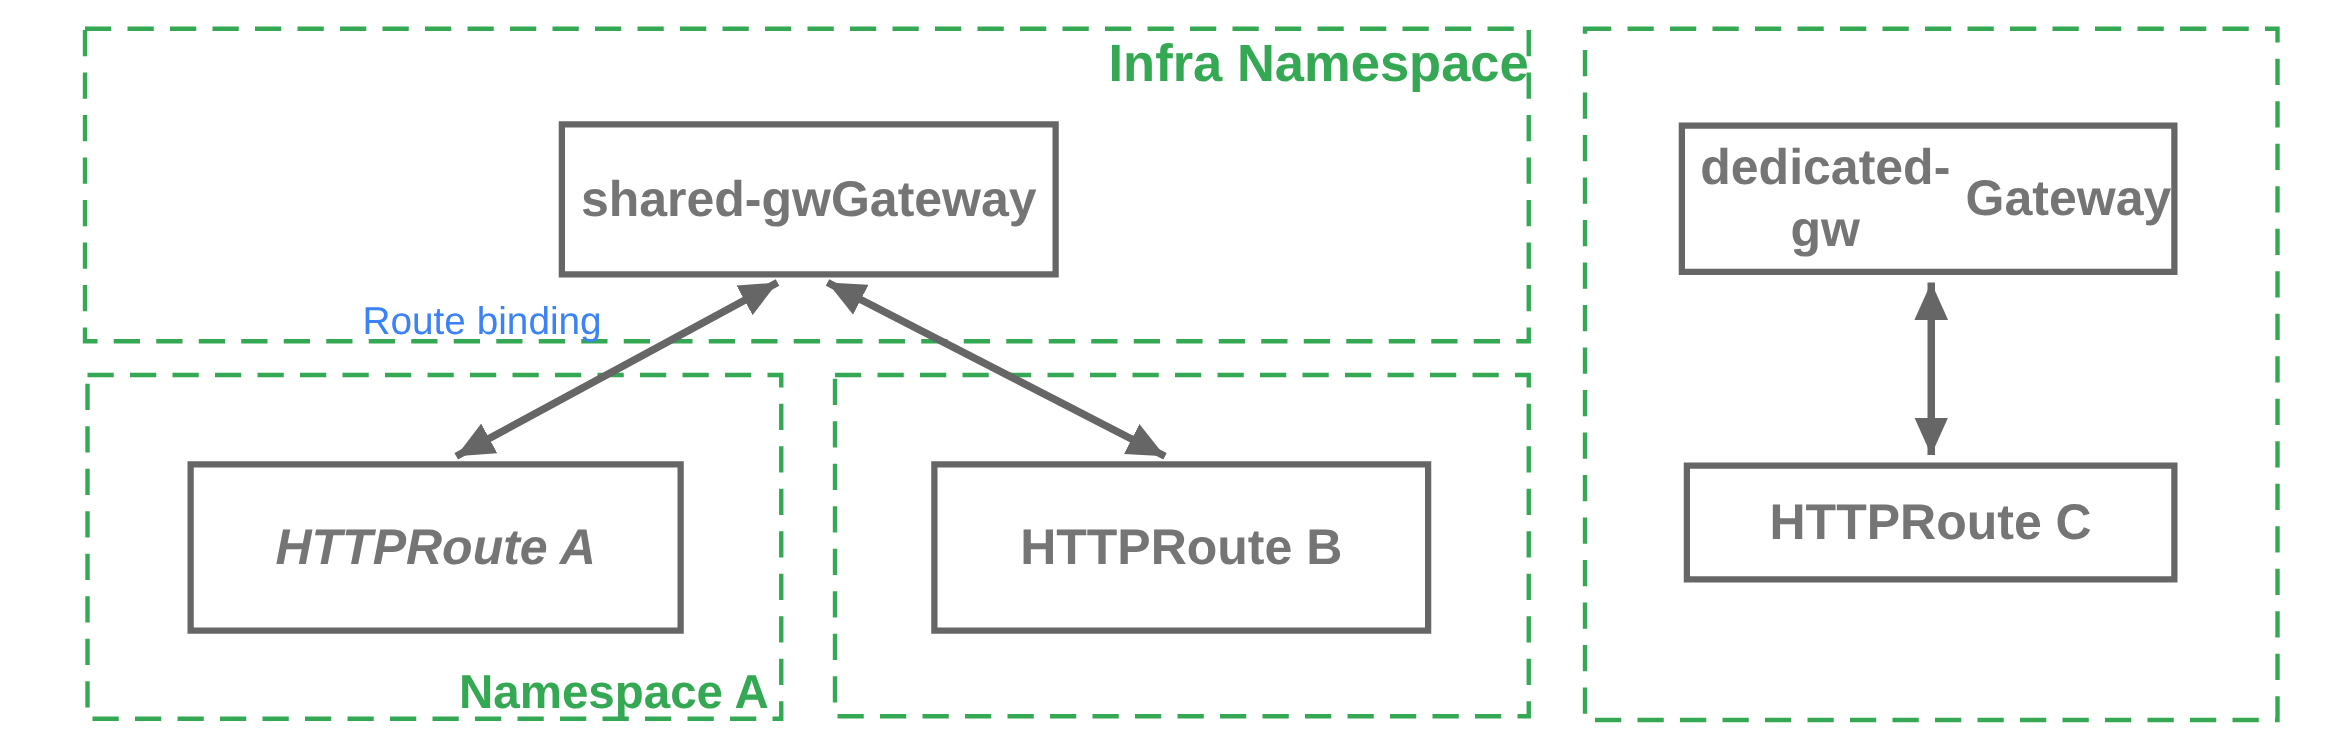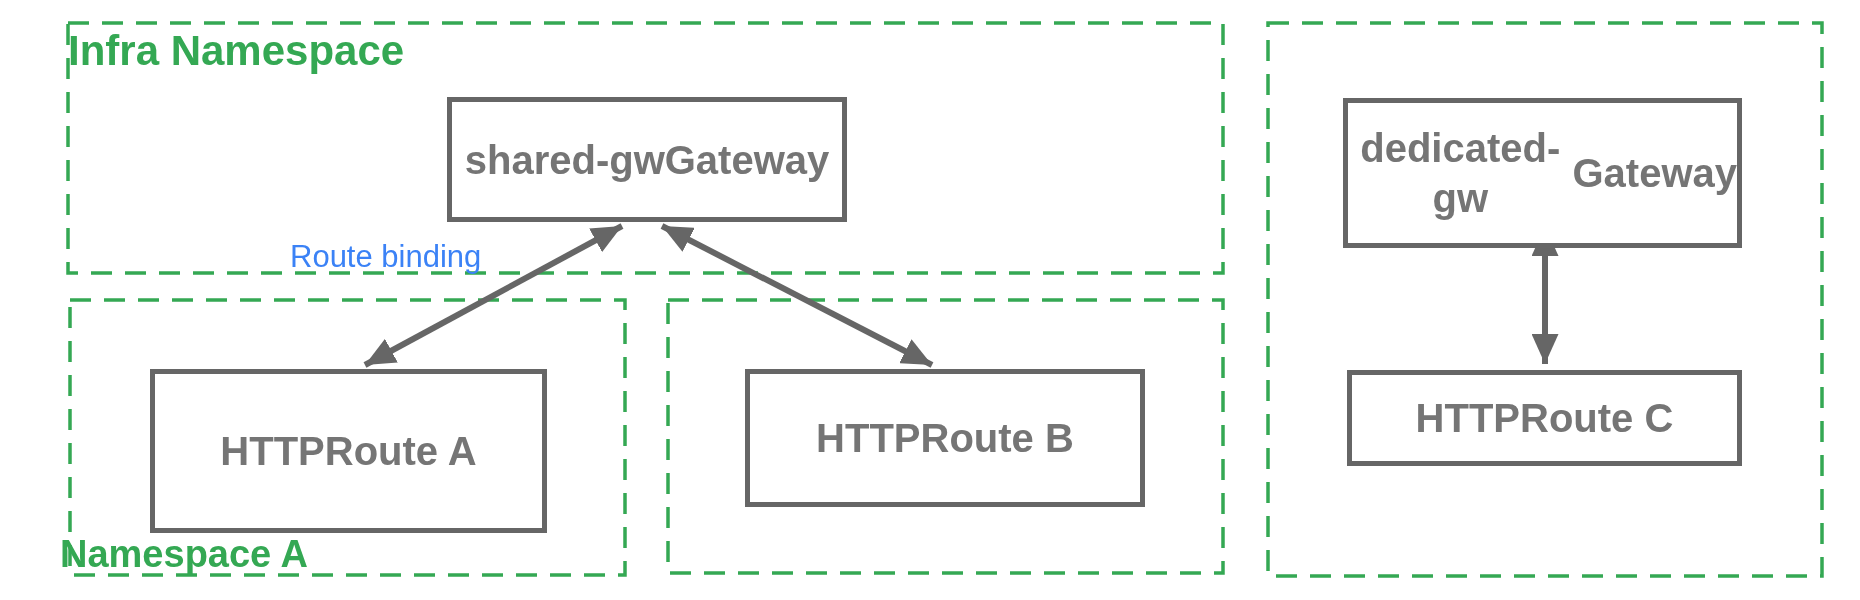--- a/index.html
+++ b/index.html
@@ -37,33 +37,33 @@
     display: flex;
     align-items: center;
     justify-content: center;
     text-align: center;
     color: var(--gray-text, #757575);
     font-weight: bold;
     font-size: 40px;
     line-height: 50px;
   }
   #shared-gw   { left: 447px;  top: 97px;  width: 400px; height: 125px; }
-  #route-a     { left: 150px;  top: 369px; width: 397px; height: 164px; }
+  #route-a     { left: 150px;  top: 369px; width: 397px; height: 138px; font-style: italic; }
   #route-b     { left: 745px;  top: 369px; width: 400px; height: 138px; text-align: center; }
-  #dedicated-gw{ left: 1343px; top: 98px;  width: 399px; height: 150px; }
+  #dedicated-gw{ left: 1343px; top: 98px;  width: 399px; height: 122px; }
   #route-c     { left: 1347px; top: 370px; width: 395px; height: 96px; }
 
   
   .ns-label {
     position: absolute;
     color: var(--green, #34A853);
     font-weight: bold;
     font-size: 38px;
     line-height: 38px;
-    text-align: left;
+    text-align: right;
   }
   #infra-label { left: 68px;   top: 30px;  width: 1155px; font-size: 42px; line-height: 42px; }
   #ns-a-label  { left: 60px;   top: 535px; width: 555px; }
   #ns-b-label  { left: 668px;  top: 533px; width: 555px; }
   #ns-c-label  { left: 1268px; top: 533px; width: 554px; }
 
   .annotation {
     position: absolute;
     left: 290px;
     top: 240px;

